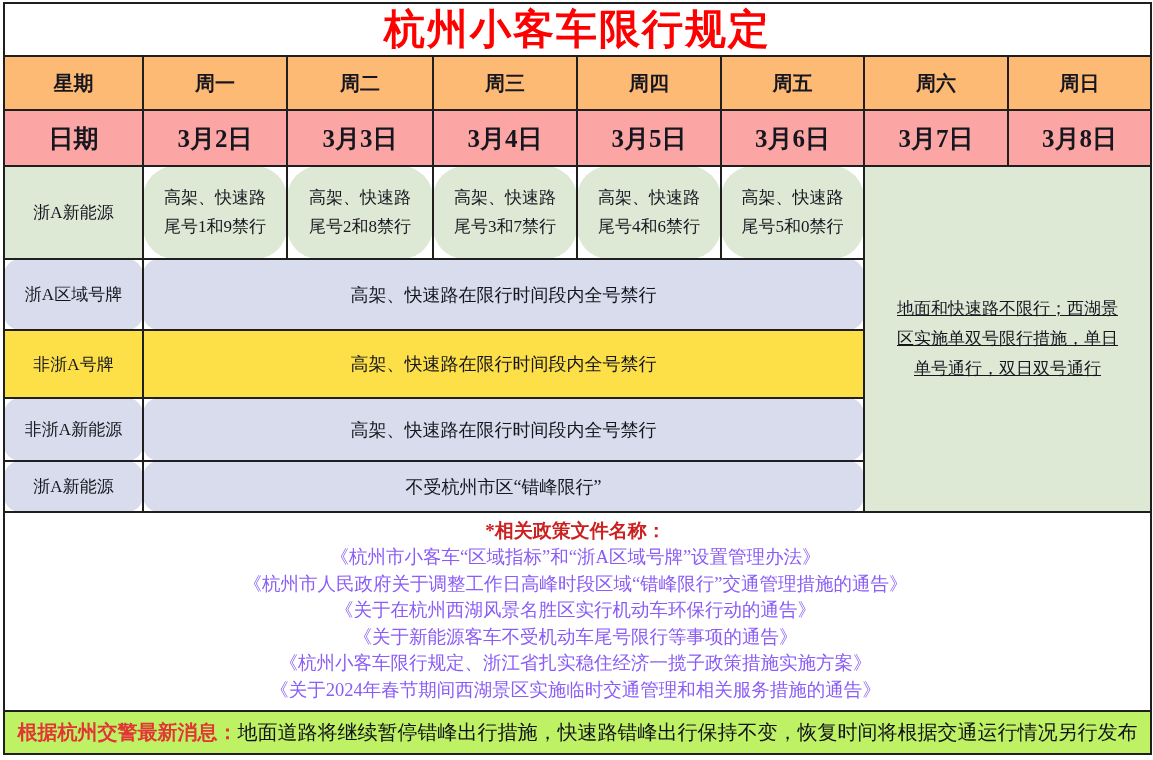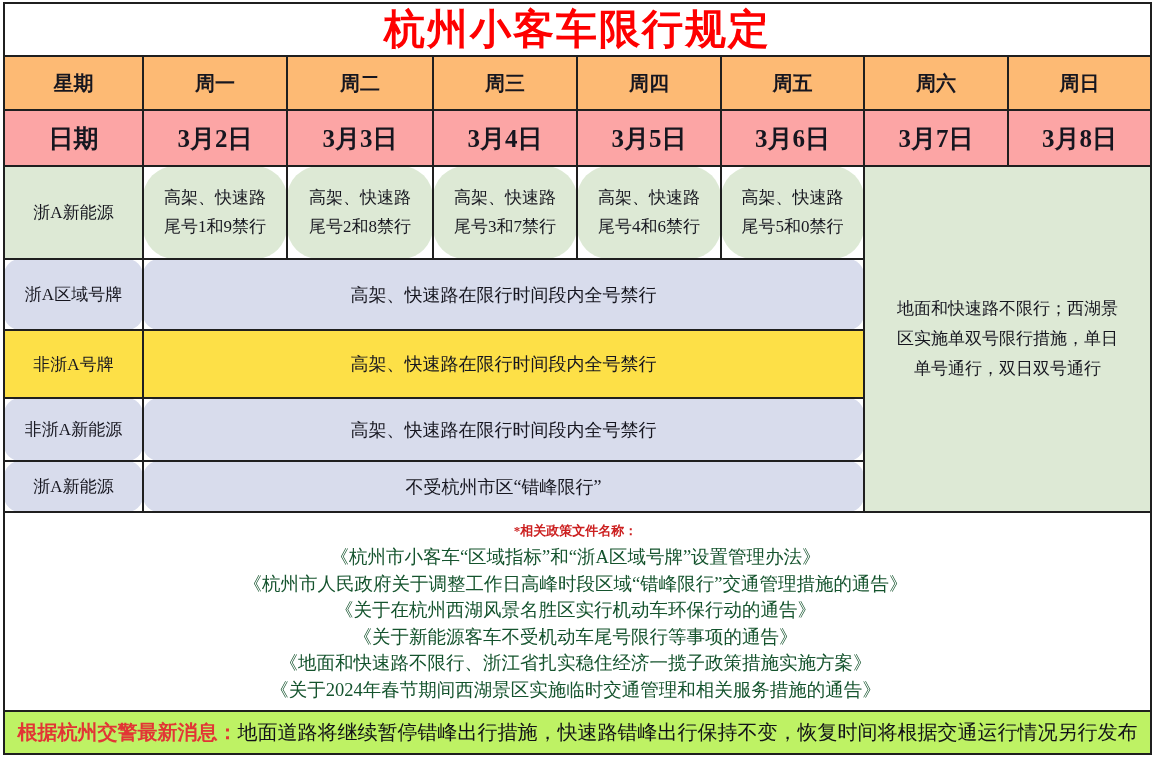--- a/index.html
+++ b/index.html
@@ -69,39 +69,40 @@
   td.rule-cell   { font-size: 18px; }
   tr.r-area td   { height: 67px; }
   tr.r-nonzhea td{ height: 64px; }
   tr.r-nonnev td { height: 59px; }
   tr.r-nev td    { height: 47px; }
   td.weekend-cell {
     background: #dde9d5;
     font-size: 17.5px;
     line-height: 1.75;
     padding: 0 28px;
+    text-decoration: underline;
   }
   td.policy-cell {
     background: #ffffff;
     text-align: left;
     vertical-align: top;
     padding: 5px 10px 7px 6px;
     height: 178px;
   }
   .policy-head {
     color: #cc2020;
     font-weight: bold;
-    font-size: 13px;
+    font-size: 19px;
     line-height: 26px;
     text-align: center;
   }
   .policy-doc {
     font-size: 18.5px;
     line-height: 26.5px;
-    color: #14532d;
+    color: #8b5cf6;
   }
   td.notice-cell {
     background: #bef264;
     text-align: left;
     vertical-align: middle;
     height: 41px;
     padding: 0 6px;
     font-size: 20px;
   }
   .notice-head {
@@ -188,21 +189,21 @@
       <td class="rule-cell" colspan="5">不受杭州市区“错峰限行”</td>
     </tr>
 
     <tr>
       <td class="policy-cell" colspan="8">
         <div class="policy-head">*相关政策文件名称：</div>
         <div class="policy-doc">《杭州市小客车“区域指标”和“浙A区域号牌”设置管理办法》</div>
         <div class="policy-doc">《杭州市人民政府关于调整工作日高峰时段区域“错峰限行”交通管理措施的通告》</div>
         <div class="policy-doc">《关于在杭州西湖风景名胜区实行机动车环保行动的通告》</div>
         <div class="policy-doc">《关于新能源客车不受机动车尾号限行等事项的通告》</div>
-        <div class="policy-doc">《地面和快速路不限行、浙江省扎实稳住经济一揽子政策措施实施方案》</div>
+        <div class="policy-doc">《杭州小客车限行规定、浙江省扎实稳住经济一揽子政策措施实施方案》</div>
         <div class="policy-doc">《关于2024年春节期间西湖景区实施临时交通管理和相关服务措施的通告》</div>
       </td>
     </tr>
 
     <tr>
       <td class="notice-cell" colspan="8">
         <span class="notice-head">根据杭州交警最新消息：</span><span class="notice-text">地面道路将继续暂停错峰出行措施，快速路错峰出行保持不变，恢复时间将根据交通运行情况另行发布</span>
       </td>
     </tr>
   </tbody>

